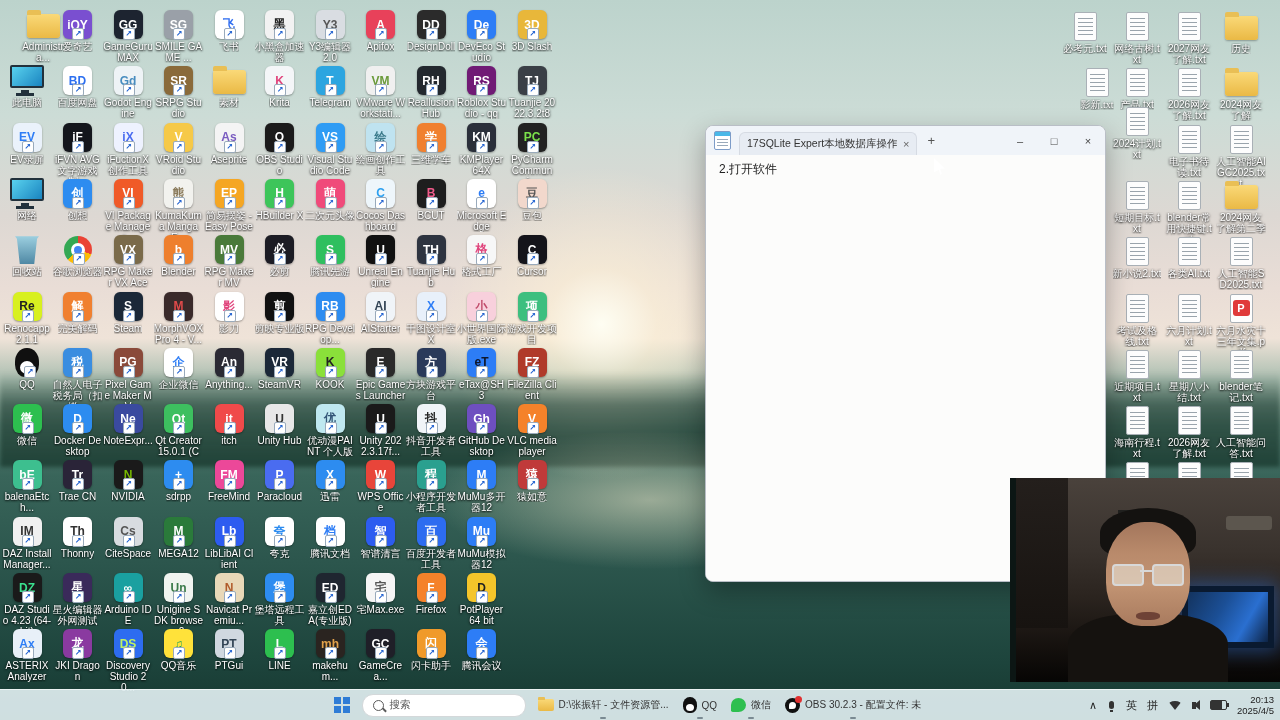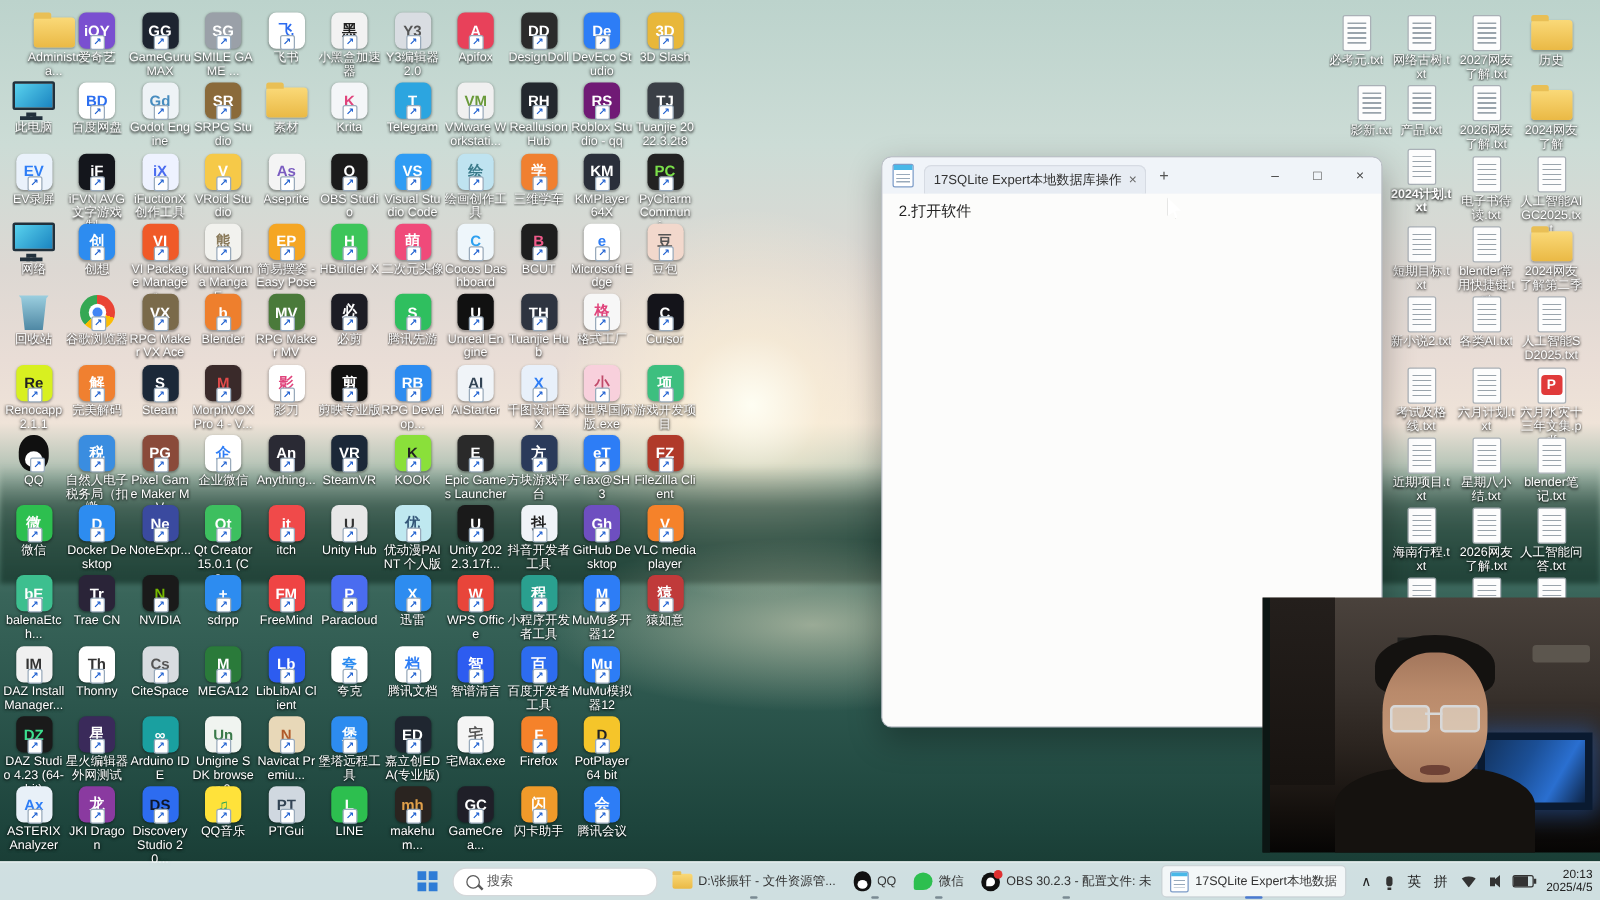--- a/index.html
+++ b/index.html
@@ -812,21 +812,21 @@
           <span class="appsq" style="background:#2a3a5a">
             <i style="color:#fff">方</i>
           </span>
           <b class="sc">↗</b>
         </div>
         <div class="lbl">方块游戏平台</div>
       </div>
       <div class="dicon" style="left: 456.5px; top: 343.8px;">
         <div class="ic">
           <span class="appsq" style="background:#2d7df6">
-            <i style="color:#ffffff">eT</i>
+            <i style="color:#0f172a">eT</i>
           </span>
           <b class="sc">↗</b>
         </div>
         <div class="lbl">eTax@SH 3</div>
       </div>
       <div class="dicon" style="left: 507px; top: 343.8px;">
         <div class="ic">
           <span class="appsq" style="background:#b03a2a">
             <i style="color:#fff">FZ</i>
           </span>
@@ -964,21 +964,21 @@
         <div class="ic">
           <span class="appsq" style="background:#2d8cf0">
             <i style="color:#fff">+</i>
           </span>
           <b class="sc">↗</b>
         </div>
         <div class="lbl">sdrpp</div>
       </div>
       <div class="dicon" style="left: 204px; top: 456.4px;">
         <div class="ic">
-          <span class="appsq" style="background:#ef4444">
+          <span class="appsq" style="background:#ec4899">
             <i style="color:#fff">FM</i>
           </span>
           <b class="sc">↗</b>
         </div>
         <div class="lbl">FreeMind</div>
       </div>
       <div class="dicon" style="left: 254.5px; top: 456.4px;">
         <div class="ic">
           <span class="appsq" style="background:#4a6cf0">
             <i style="color:#fff">P</i>
@@ -1226,21 +1226,21 @@
           <span class="appsq" style="background:#8a3aa0">
             <i style="color:#fff">龙</i>
           </span>
           <b class="sc">↗</b>
         </div>
         <div class="lbl">JKI Dragon</div>
       </div>
       <div class="dicon" style="left: 103px; top: 625.3px;">
         <div class="ic">
           <span class="appsq" style="background:#2d6cf0">
-            <i style="color:#0f172a">DS</i>
+            <i style="color:#bef264">DS</i>
           </span>
           <b class="sc">↗</b>
         </div>
         <div class="lbl">Discovery Studio 20...</div>
       </div>
       <div class="dicon" style="left: 153.5px; top: 625.3px;">
         <div class="ic">
           <span class="appsq" style="background:#ffe23a">
             <i style="color:#1aa05a">♫</i>
           </span>
@@ -1343,21 +1343,21 @@
           <span class="txtfile"></span>
         </div>
         <div class="lbl">2026网友了解.txt</div>
       </div>
       <div class="dicon" style="left: 1216px; top: 64.3px;">
         <div class="ic">
           <span class="folder"></span>
         </div>
         <div class="lbl">2024网友了解</div>
       </div>
-      <div class="dicon" style="left: 1112px; top: 115px; font-weight: bold;">
+      <div class="dicon" style="left: 1112px; top: 103px;">
         <div class="ic">
           <span class="txtfile"></span>
         </div>
         <div class="lbl">2024计划.txt</div>
       </div>
       <div class="dicon" style="left: 1164px; top: 120.6px;">
         <div class="ic">
           <span class="txtfile"></span>
         </div>
         <div class="lbl">电子书待读.txt</div>
@@ -1542,25 +1542,20 @@
           <div class="tbapp">
             <span class="twx"></span>
             <span class="cap">微信</span>
             <i class="dash"></i>
           </div>
           <div class="tbapp">
             <span class="tobs"></span>
             <span class="cap">OBS 30.2.3 - 配置文件: 未</span>
             <i class="dash"></i>
           </div>
-          <div class="tbapp active">
-            <span class="tnp"></span>
-            <span class="cap">17SQLite Expert本地数据</span>
-            <i class="dash"></i>
-          </div>
         </div>
     </div>
     <div id="tb-tray">
       <span class="txt">∧</span>
       <span class="micic"></span>
       <span class="txt">英</span>
       <span class="txt">拼</span>
       <span class="wifiic"></span>
       <span class="volic"></span>
       <span class="batic"></span>

